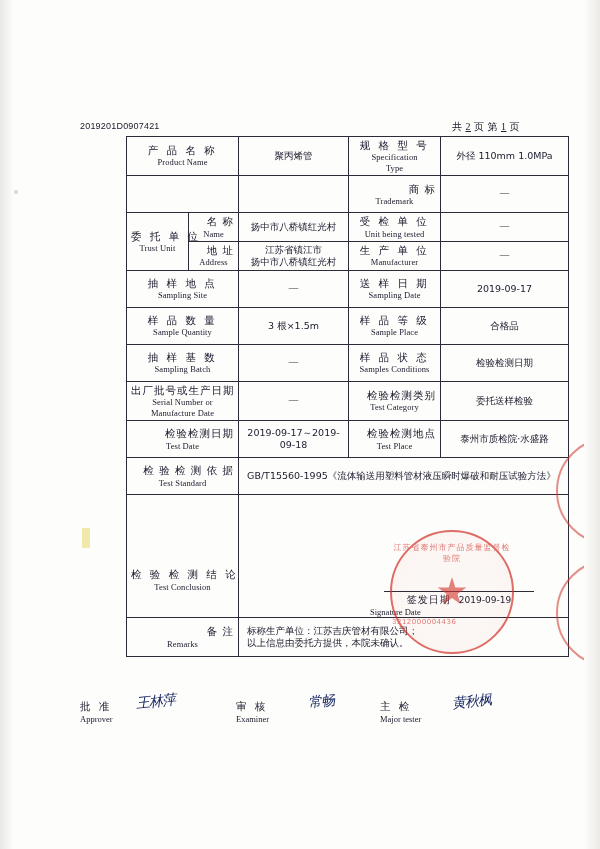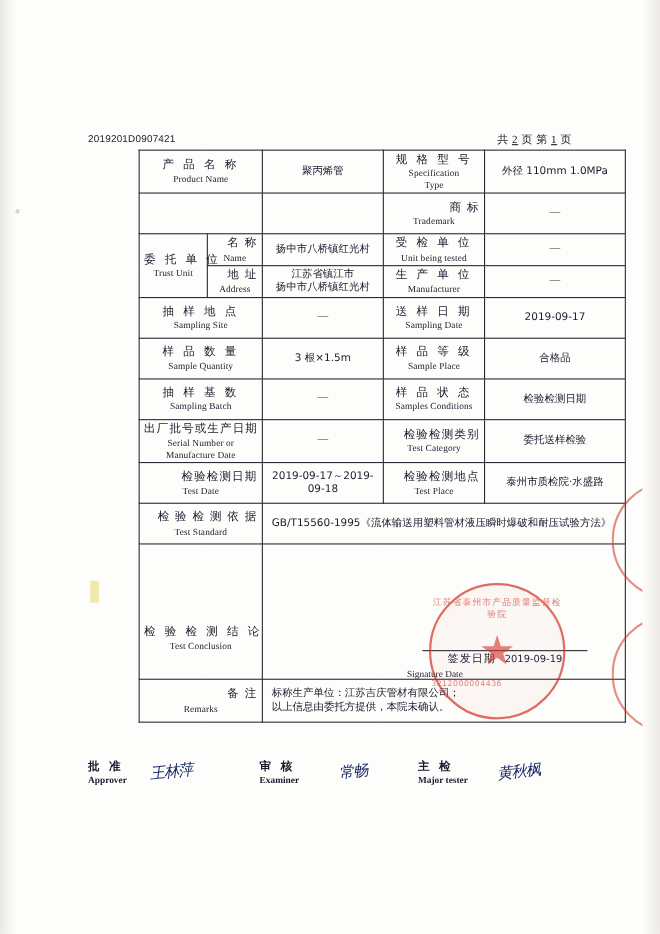--- a/index.html
+++ b/index.html
@@ -202,22 +202,21 @@
   .footer {
     position: absolute;
     left: 80px;
     top: 690px;
     width: 442px;
     height: 34px;
     font-size: 9.5px;
   }
   .footer .grp {
     position: absolute;
-    top: 0;
-    font-weight: bold;
+    top: 10px;
   }
   .footer .lab .cn {
     display: block;
     font-family: "DejaVu Serif", serif;
     font-size: 10.5px;
     letter-spacing: 2.5px;
   }
   .footer .lab .en {
     display: block;
     font-family: "Liberation Serif", serif;

